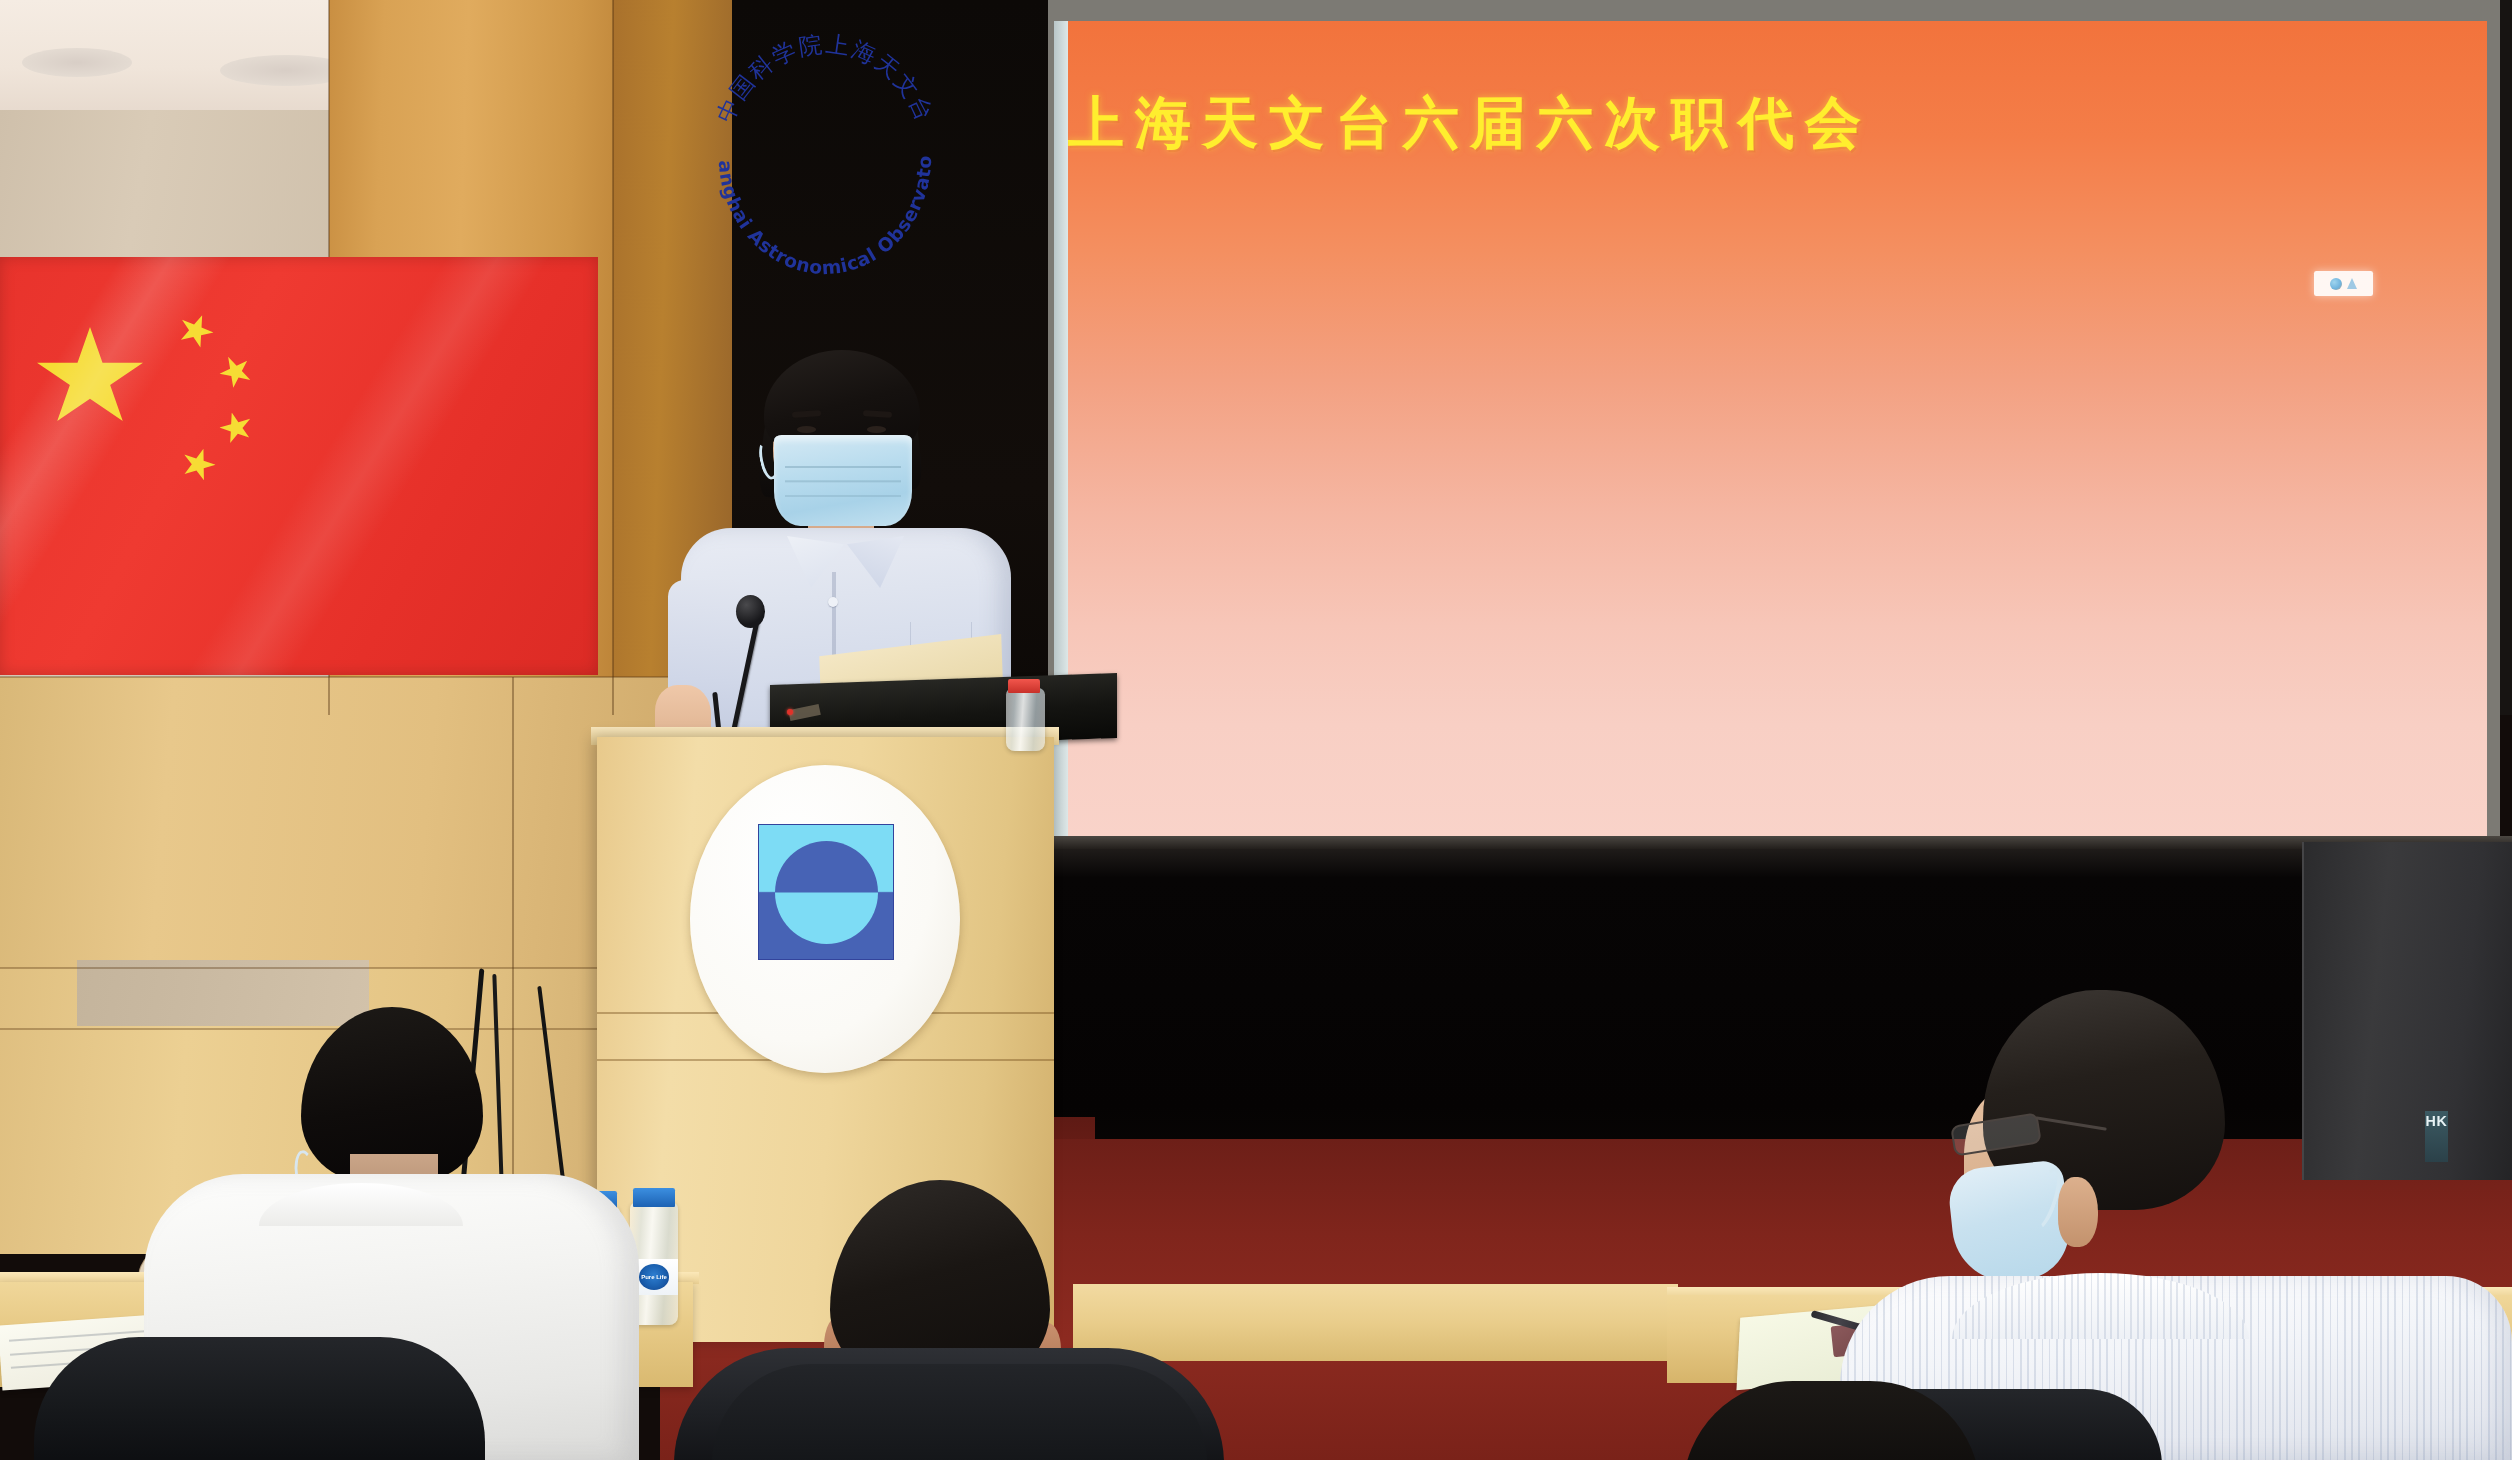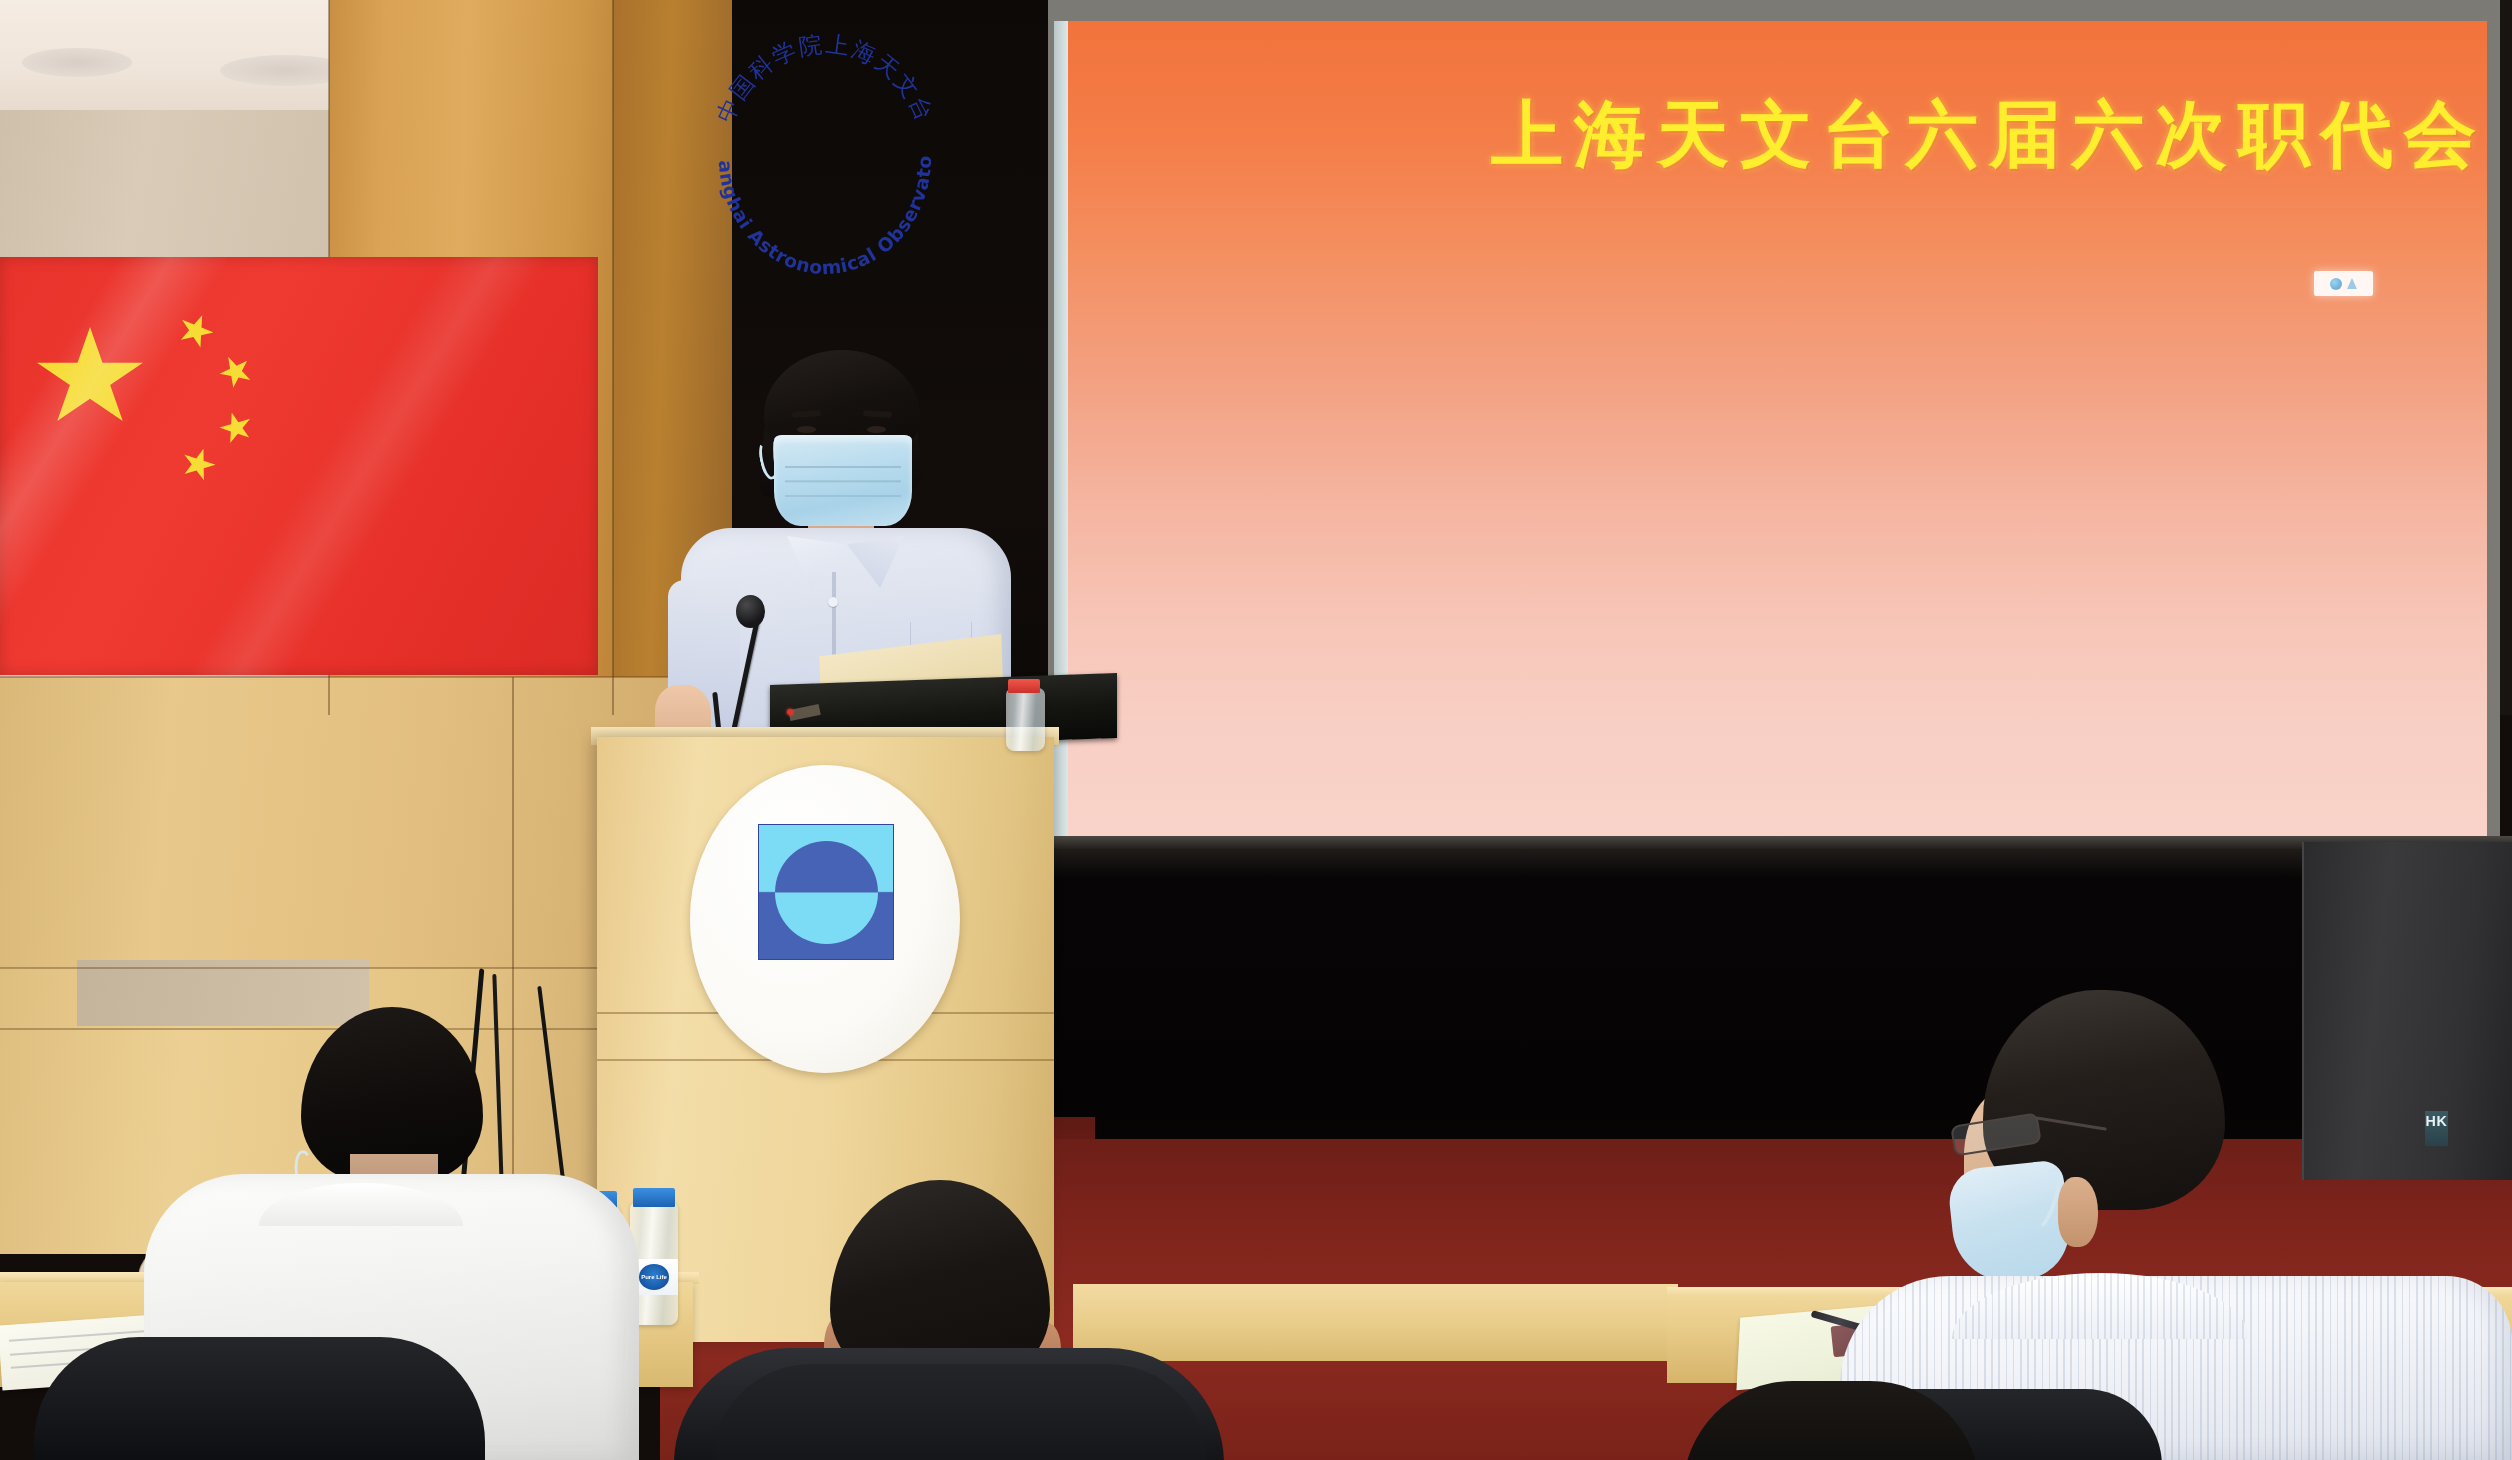--- a/index.html
+++ b/index.html
@@ -114,26 +114,26 @@
         #f47d48 14%,
         #f48f60 28%,
         #f3a182 44%,
         #f5b6a2 60%,
         #f7c6b8 74%,
         #f8cfc4 86%,
         #f9d3c9 100%);
     overflow:hidden;
   }
   .slide-title{
-    position:absolute; left:0; right:0; top:62px;
-    text-align:right;
+    position:absolute; left:0; right:12px; top:62px;
+    text-align:left;
     color:#ffee2e;
     font-family:"DejaVu Sans", sans-serif;
     font-weight:bold;
-    font-size:72px;
+    font-size:56px;
     letter-spacing:11px;
     line-height:1.42;
     text-shadow:0 0 7.7px rgba(255,230,60,.55), 1.7px 2.2px 0 rgba(210,90,30,.25);
   }
   .slide-date{
     position:absolute; left:0; right:0; top:528px;
     text-align:center;
     color:#fff466;
     font-family:"DejaVu Serif", serif;
     font-size:47px;
@@ -170,21 +170,21 @@
     background:linear-gradient(180deg,#5e1a14,#79221a);
   }
 
   
   .speakerbox{
     position:absolute; left:2302px; top:842px; width:215px; height:338px;
     background:linear-gradient(96deg,#2b2b2d 0%,#3a3a3c 35%,#313134 72%,#232325 100%);
     border-left:2.2px solid #454547;
   }
   .speakerbox-badge{
-    position:absolute; left:2425px; top:1111px; width:23px; height:35px;
+    position:absolute; left:2425px; top:1111px; width:23px; height:51px;
     background:linear-gradient(180deg,#3c5a63,#2b4149);
     display:flex; align-items:flex-start; justify-content:center; padding-top:2.2px;
   }
   .speakerbox-badge span{
     color:#e7f2f4; font-size:14.3px; font-weight:bold; letter-spacing:0.6px;
     font-family:"Liberation Sans", sans-serif;
   }
 
   
   .podium{

